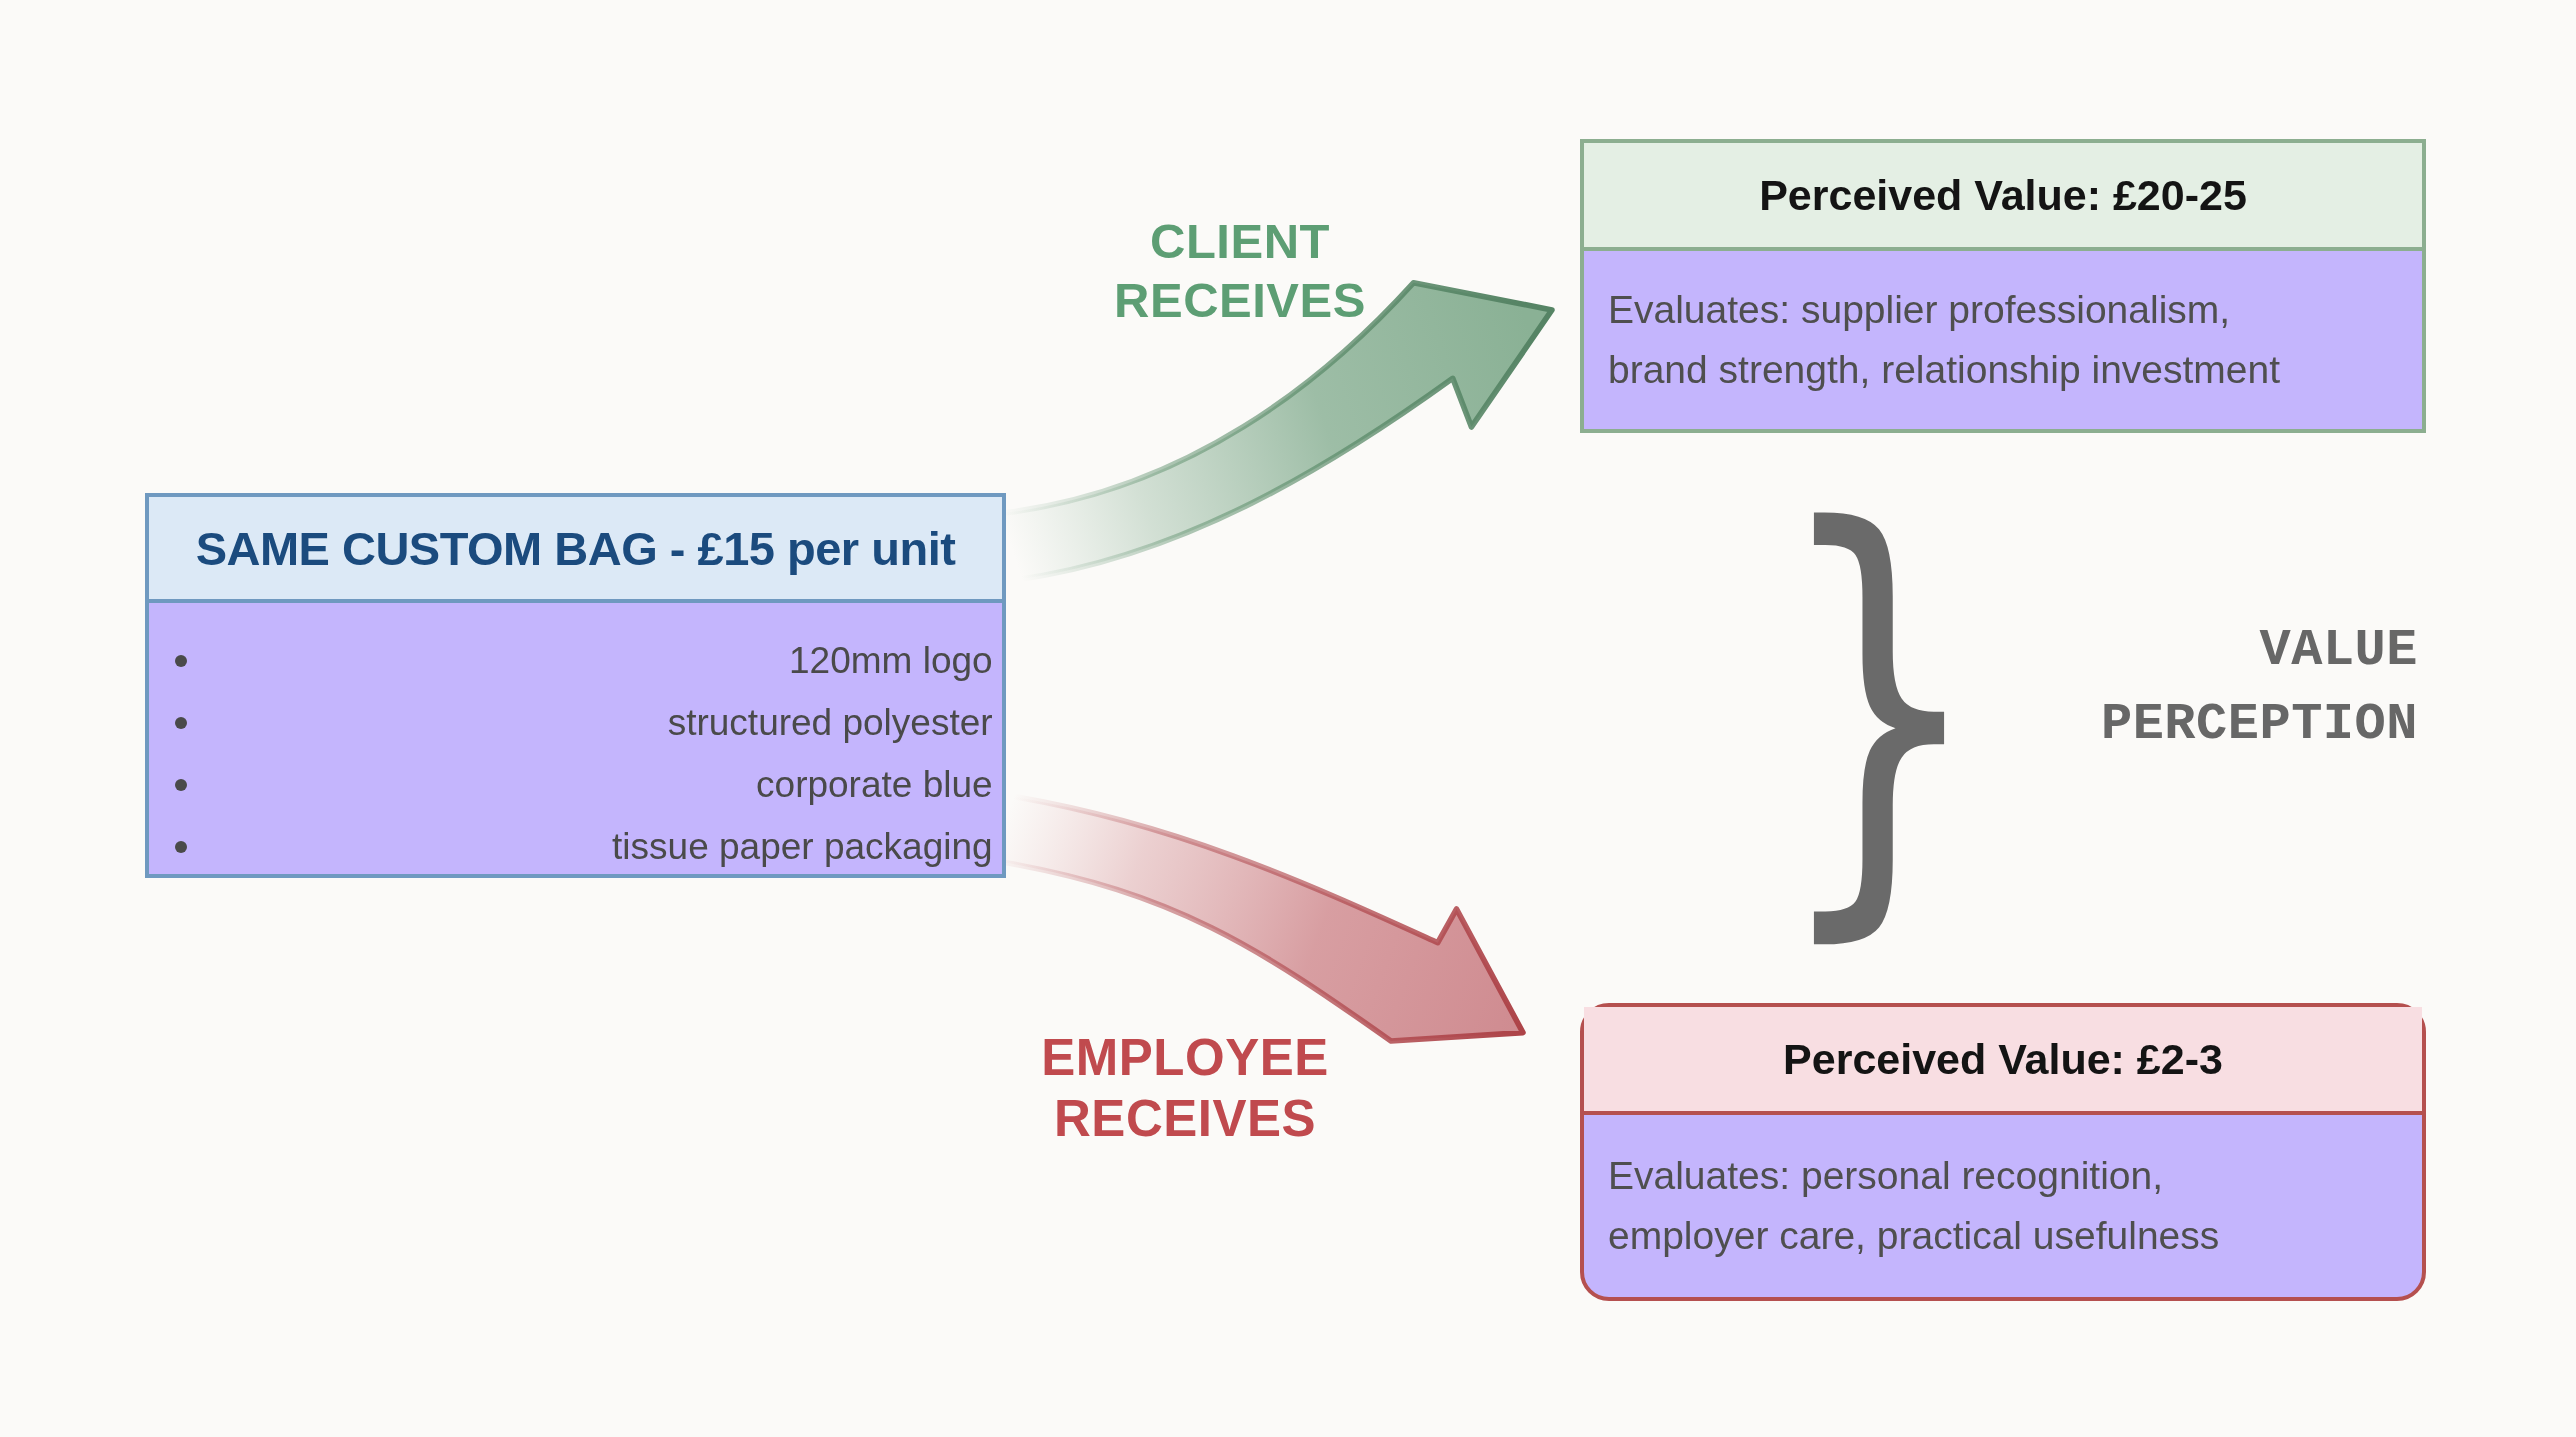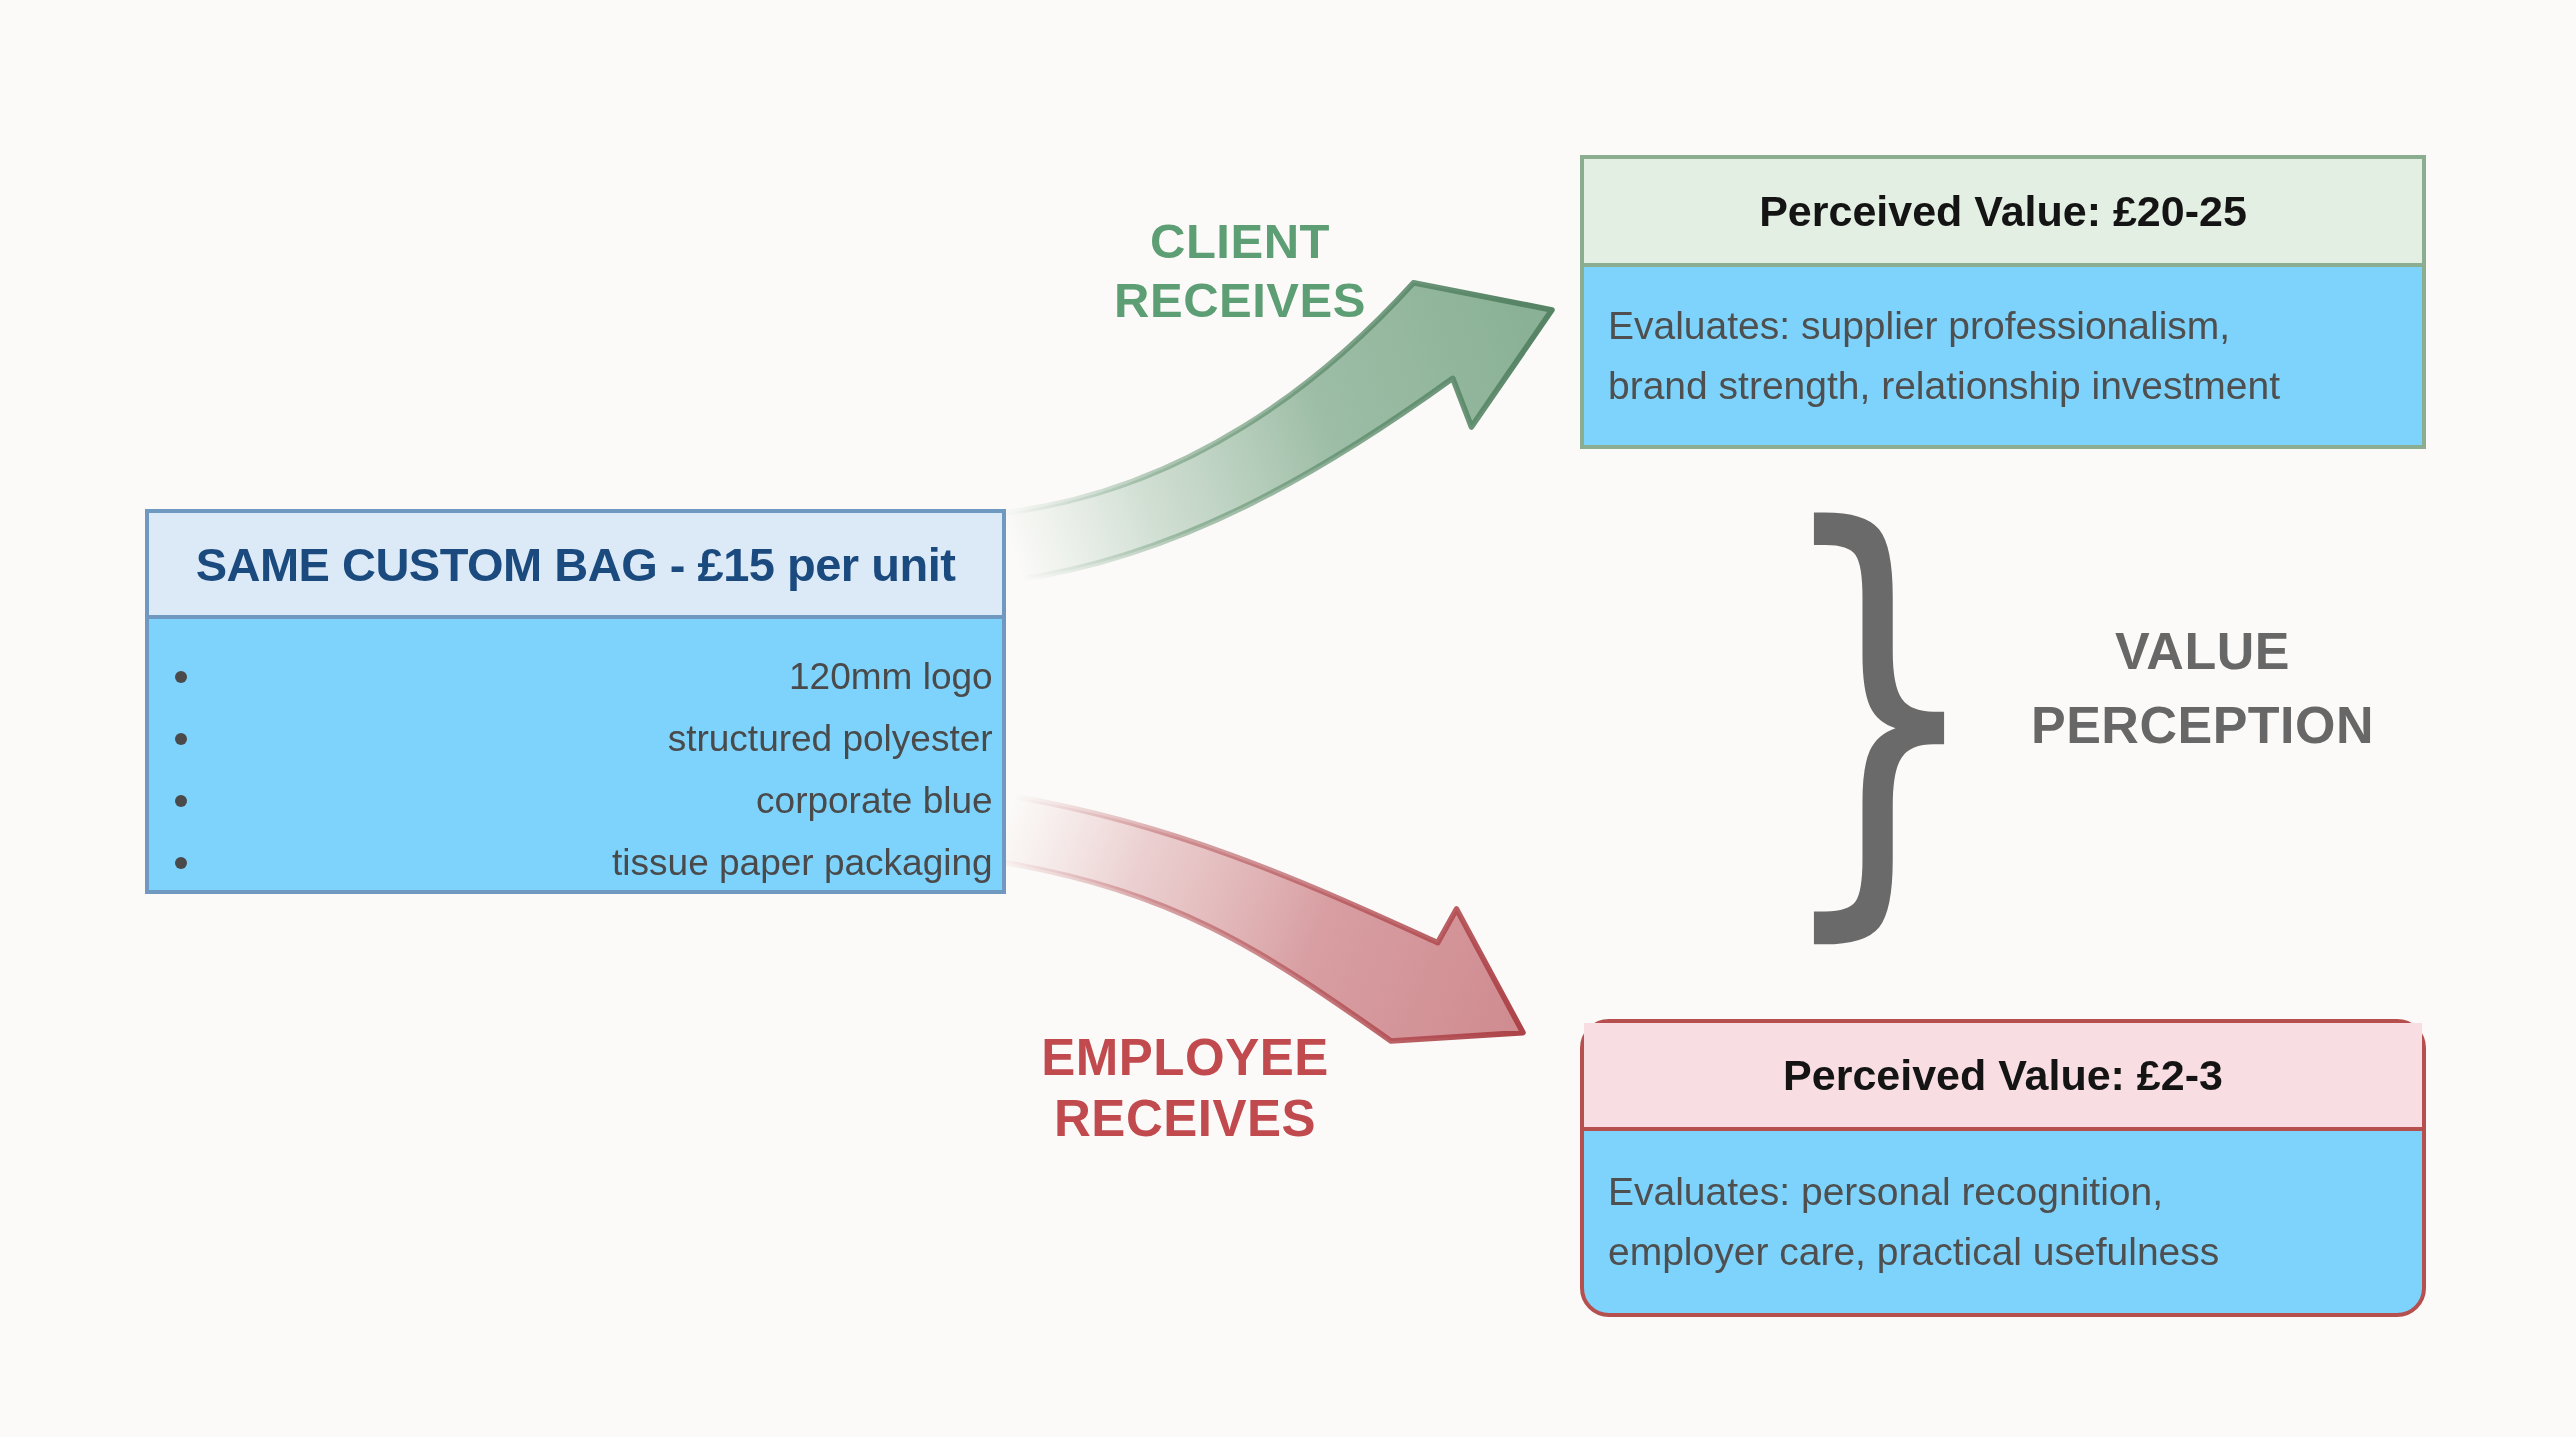--- a/index.html
+++ b/index.html
@@ -8,21 +8,21 @@
     background: var(--bg, #fbfaf8);
     font-family: "Liberation Sans", sans-serif;
     overflow: hidden;
   }
   #canvas { position: relative; width: 2576px; height: 1438px; }
 
   #arrows { position: absolute; left: 0; top: 0; z-index: 1; }
 
   .panel {
     position: absolute; box-sizing: border-box;
-    background: #7dd3fc; border: 4.7px solid; z-index: 2; margin-top: 16px;
+    background: #c4b5fd; border: 4.7px solid; z-index: 2;
   }
   .panel-header {
     box-sizing: border-box; border-bottom: 4.7px solid;
     display: flex; align-items: center; justify-content: center;
     text-align: center;
   }
   .panel-title { font-weight: bold; }
 
   
   #product-box { left: 145px; top: 493px; width: 861px; height: 385px; border-color: var(--blue-border); }
@@ -71,23 +71,23 @@
   #gap-brace {
     position: absolute; z-index: 2;
     left: 1811px; top: 479px; width: 136px; height: 454px;
     display: flex; align-items: center; justify-content: center;
     font-family: "DejaVu Sans", sans-serif;
     font-size: 468px; line-height: 454px; color: var(--brace);
     transform: scaleX(0.72);
   }
   #value-gap-label {
     position: absolute; z-index: 3;
-    left: 1987px; top: 614px; width: 431px; text-align: center;
+    left: 1987px; top: 614px; width: 431px; text-align: right;
     font-weight: bold; font-size: 52px; line-height: 74px;
-    color: var(--gap-text); letter-spacing: 0.5px;
+    color: var(--gap-text); letter-spacing: 0.5px; font-family: Liberation Mono, monospace;
   }
 </style>
 </head>
 <body>
 
 <div id="canvas">
 
   <svg id="arrows" width="2576" height="1438" viewBox="0 0 2752 1536">
     <defs>
       <linearGradient id="gGreenFill" gradientUnits="userSpaceOnUse" x1="1072" y1="560" x2="1640" y2="370">

